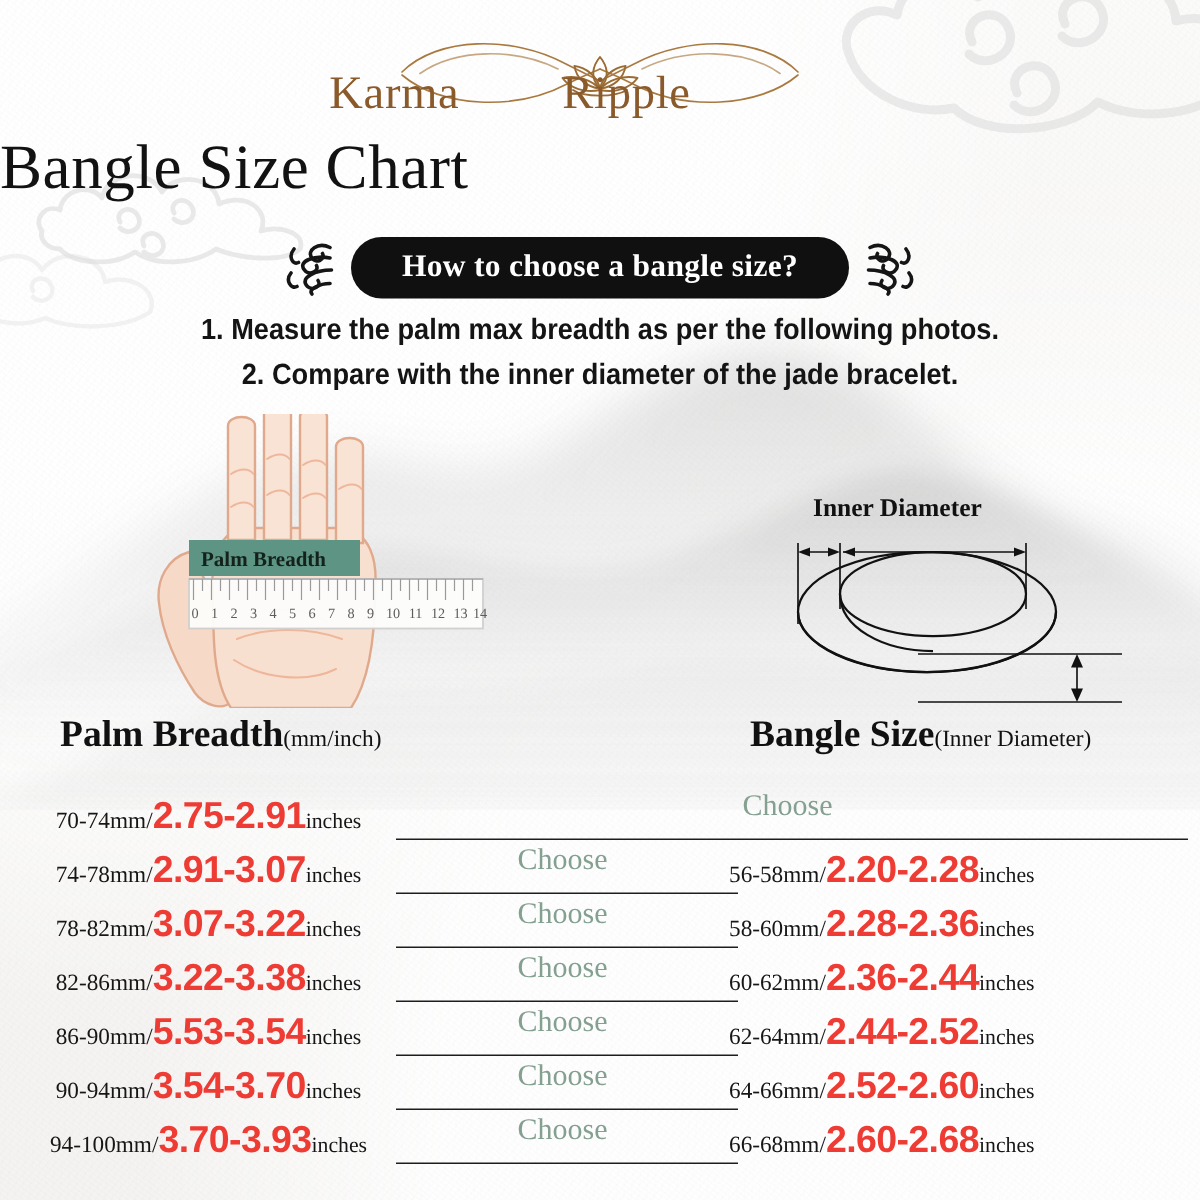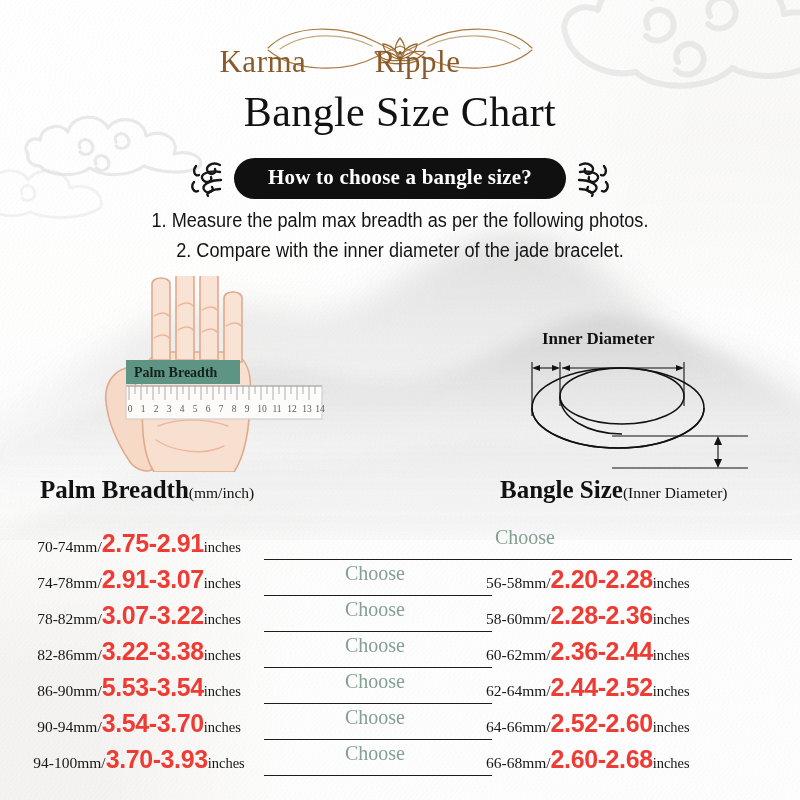--- a/index.html
+++ b/index.html
@@ -39,21 +39,21 @@
     position: absolute; left: 0; top: 26px; width: 680px;
     text-align: center; font-size: 31px; color: #8a5a2b;
     font-family: "Liberation Serif", serif; letter-spacing: .5px;
   }
   #logo-text .word { display: inline-block; }
   #logo-text .gap { display: inline-block; width: 52px; }
 
   
   #page-title {
     position: absolute; left: 0; top: 88px; width: 800px;
-    text-align: center; z-index: 4;
+    z-index: 4;
     font-size: 42px; color: #121212; letter-spacing: .4px;
     font-family: "Liberation Serif", serif;
   }
 
   
   #banner-row {
     position: absolute; left: 0; top: 154px; width: 800px; height: 48px;
     display: flex; align-items: center; justify-content: center; gap: 10px; z-index: 4;
   }
   #banner-pill {
@@ -62,21 +62,21 @@
     font-family: "Liberation Serif", serif; letter-spacing: .2px;
     white-space: nowrap;
   }
   .swirl { width: 34px; height: 40px; }
 
   
   #instructions {
     position: absolute; left: 0; top: 206px; width: 800px; z-index: 4;
     text-align: center; color: #141414;
     font-family: "Liberation Sans Narrow","Liberation Sans", sans-serif;
-    font-weight: normal; font-size: 19.5px; line-height: 1.52;
+    font-weight: bold; font-size: 19.5px; line-height: 1.52;
   }
   #instructions div { transform: scaleX(.93); }
 
   
   #hand-art   { position: absolute; left: 96px;  top: 276px; width: 300px; height: 196px; z-index: 4; }
   #bangle-art { position: absolute; left: 490px; top: 326px; width: 270px; height: 146px; z-index: 4; }
 
   
   .col-head {
     position: absolute; z-index: 4; color: #111;

